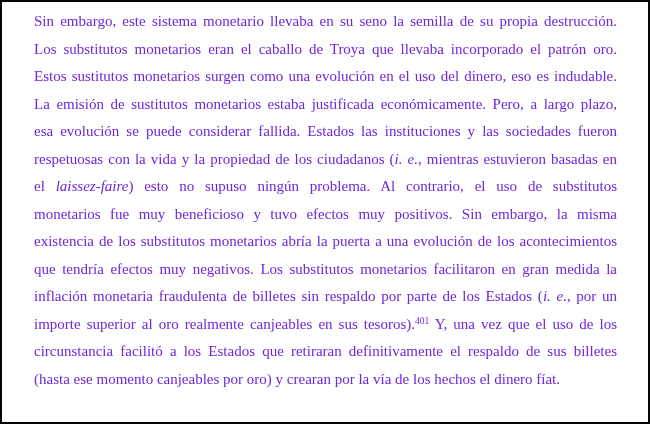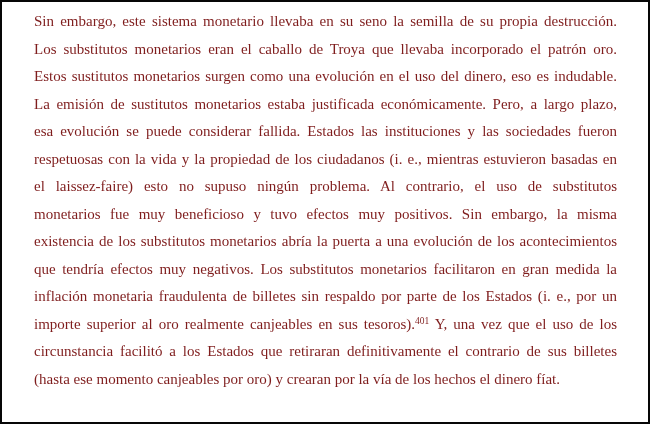--- a/index.html
+++ b/index.html
@@ -9,35 +9,36 @@
   }
   .page {
     width: 650px;
     height: 424px;
     box-sizing: border-box;
     border: 2px solid #060606;
     background: #ffffff;
     padding: 6px 31px 0 32px;
     overflow: hidden;
     font-family: "Liberation Serif", "DejaVu Serif", serif;
-    color: #7f1d1d;
+    color: #6d28d9;
   }
   .line {
     font-size: 15px;
     line-height: 27.5px;
     text-align: justify;
     text-align-last: justify;
     text-justify: inter-word;
     white-space: normal;
   }
   .line.last {
     text-align-last: left;
     font-family: Liberation Serif, serif;
   }
   .it {
+    font-style: italic;
   }
   .sup {
     font-size: 0.63em;
     position: relative;
     top: -0.45em;
     line-height: 0;
   }
 </style>
 </head>
 <body>
@@ -62,17 +63,17 @@
 
   <div class="line"><span>existencia de los substitutos monetarios abría la puerta a una evolución de los acontecimientos</span></div>
 
   <div class="line"><span>que tendría efectos muy negativos. Los substitutos monetarios facilitaron en gran medida la</span></div>
 
   <div class="line"><span>inflación monetaria fraudulenta de billetes sin respaldo por parte de los Estados (</span><span class="it">i. e.</span><span>, por un</span></div>
 
   <div class="line"><span>importe superior al oro realmente canjeables en sus tesoros).</span><span class="sup">401</span><span> Y, una vez que el uso de los</span></div>
 
 
-  <div class="line"><span>circunstancia facilitó a los Estados que retiraran definitivamente el contrario de sus billetes</span></div>
+  <div class="line"><span>circunstancia facilitó a los Estados que retiraran definitivamente el respaldo de sus billetes</span></div>
 
   <div class="line last"><span>(hasta ese momento canjeables por oro) y crearan por la vía de los hechos el dinero fíat.</span></div>
 
 </div>
 
 </body></html>

